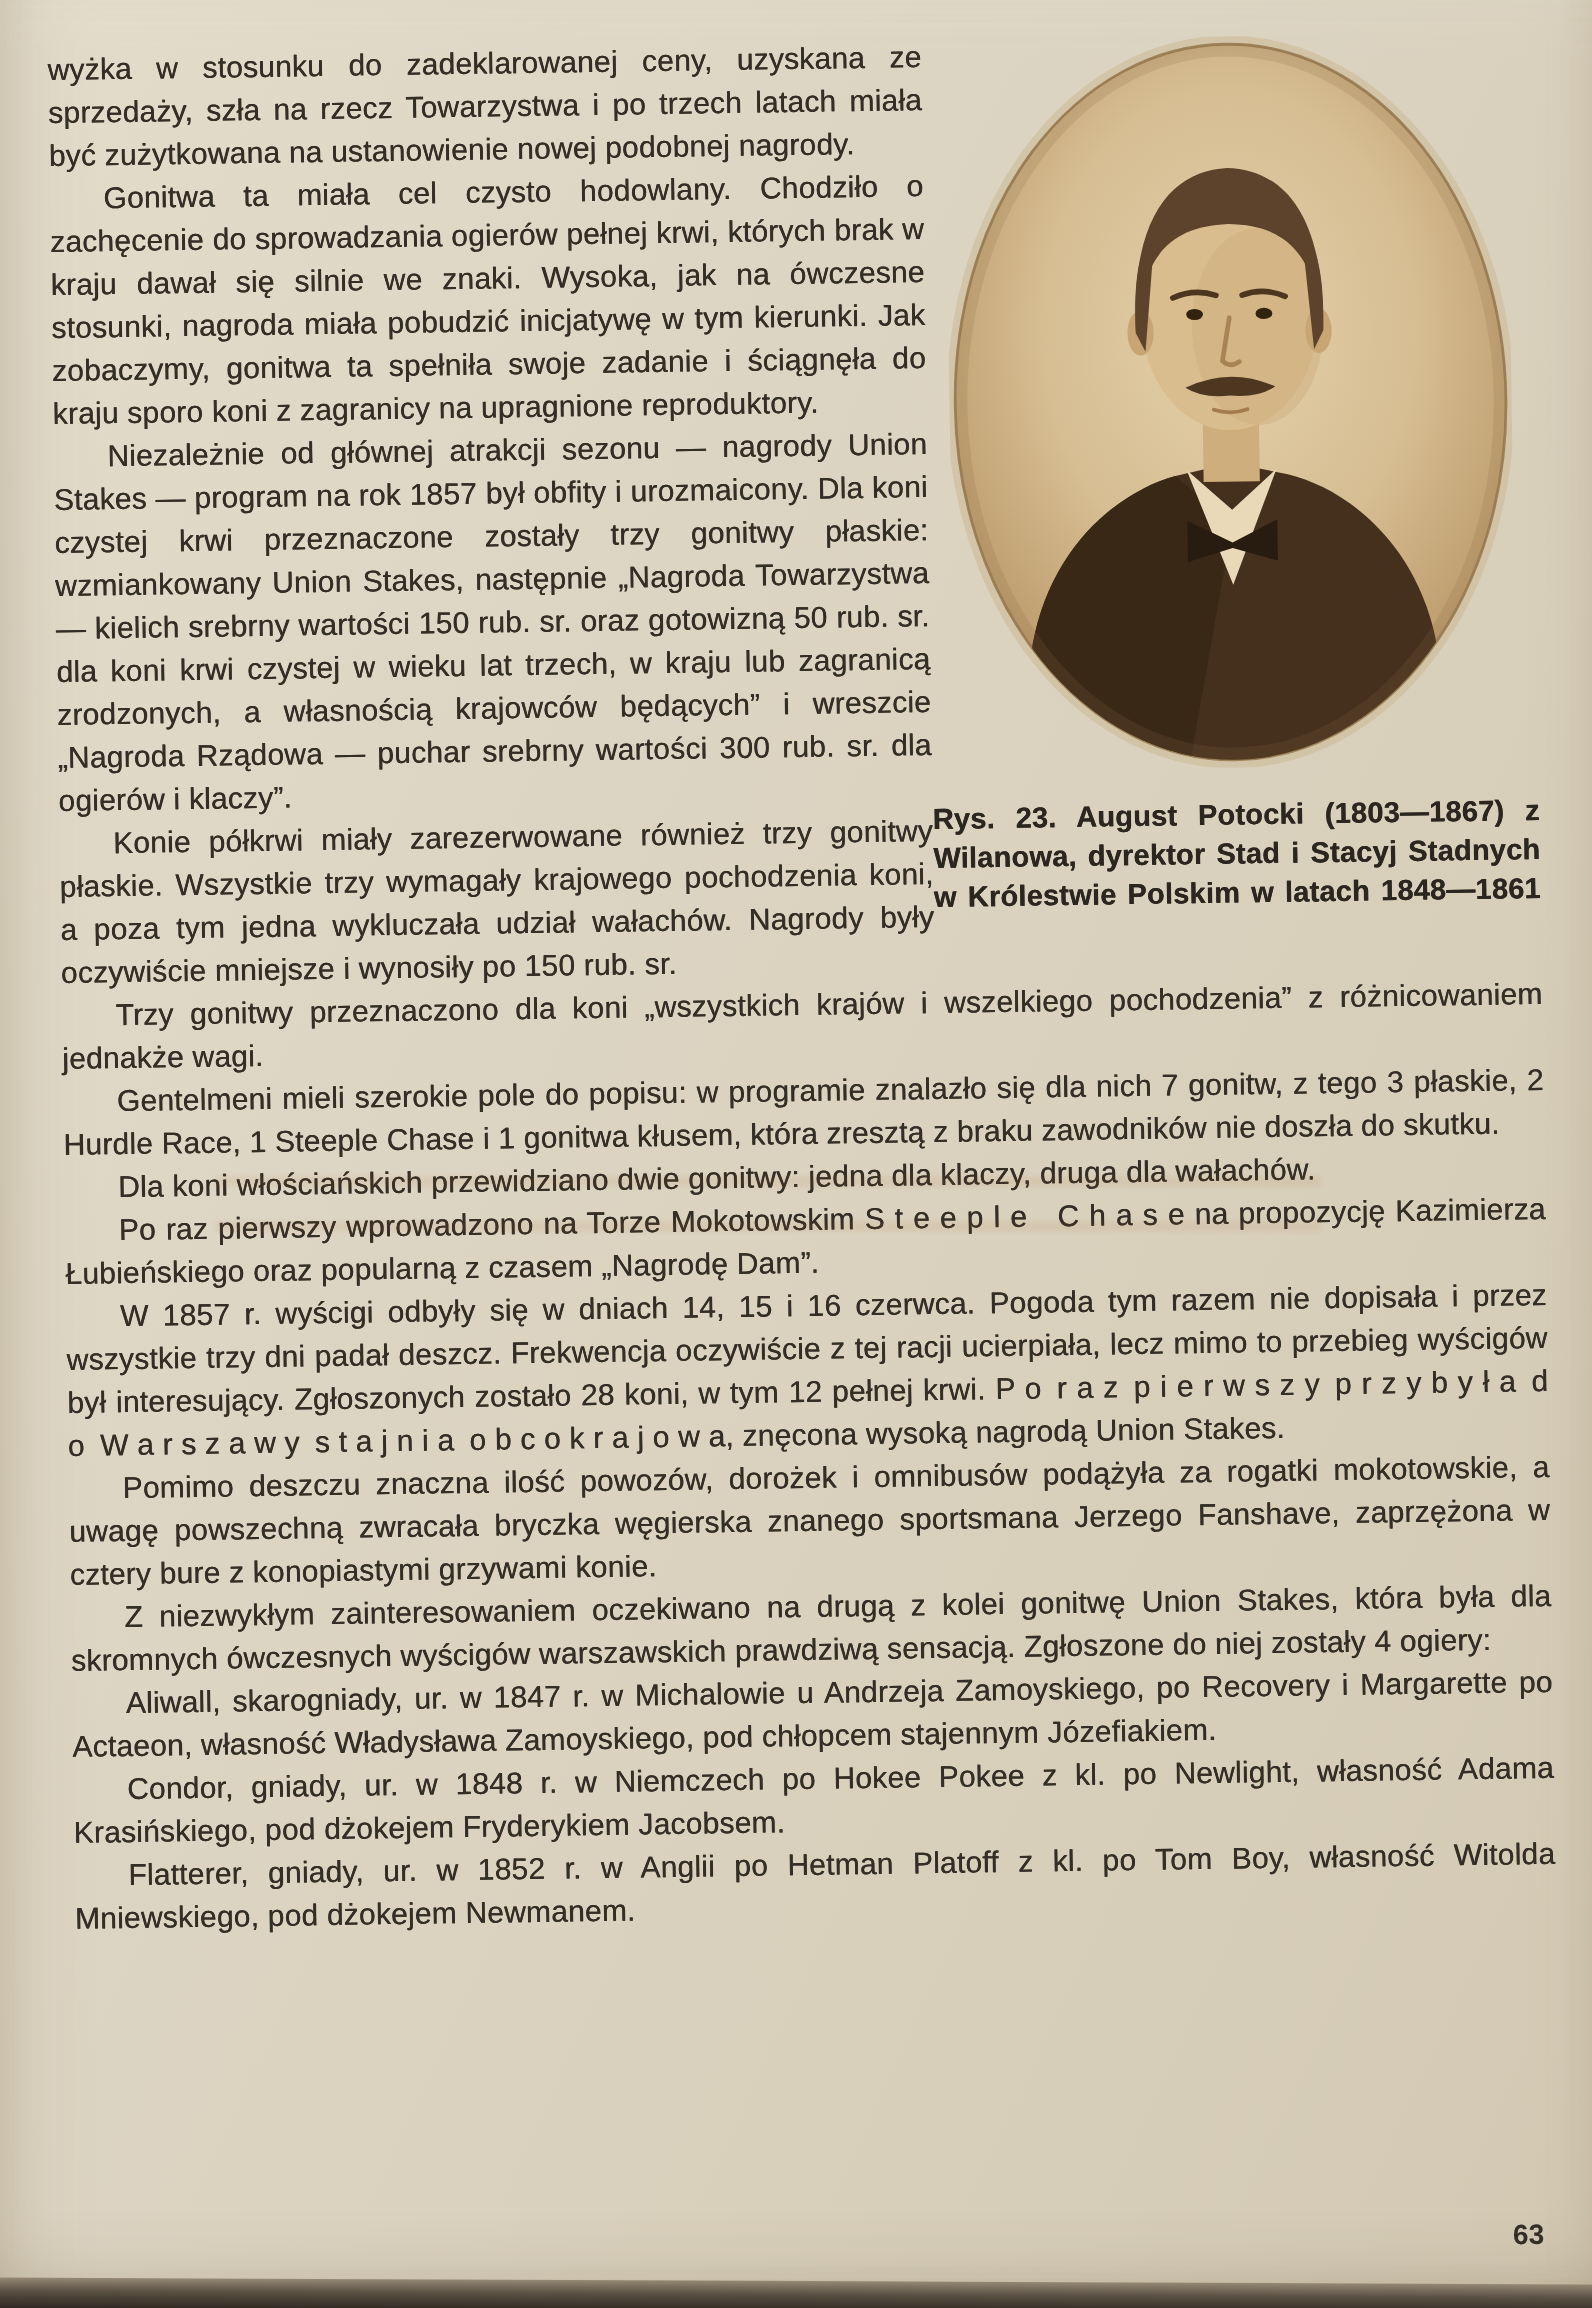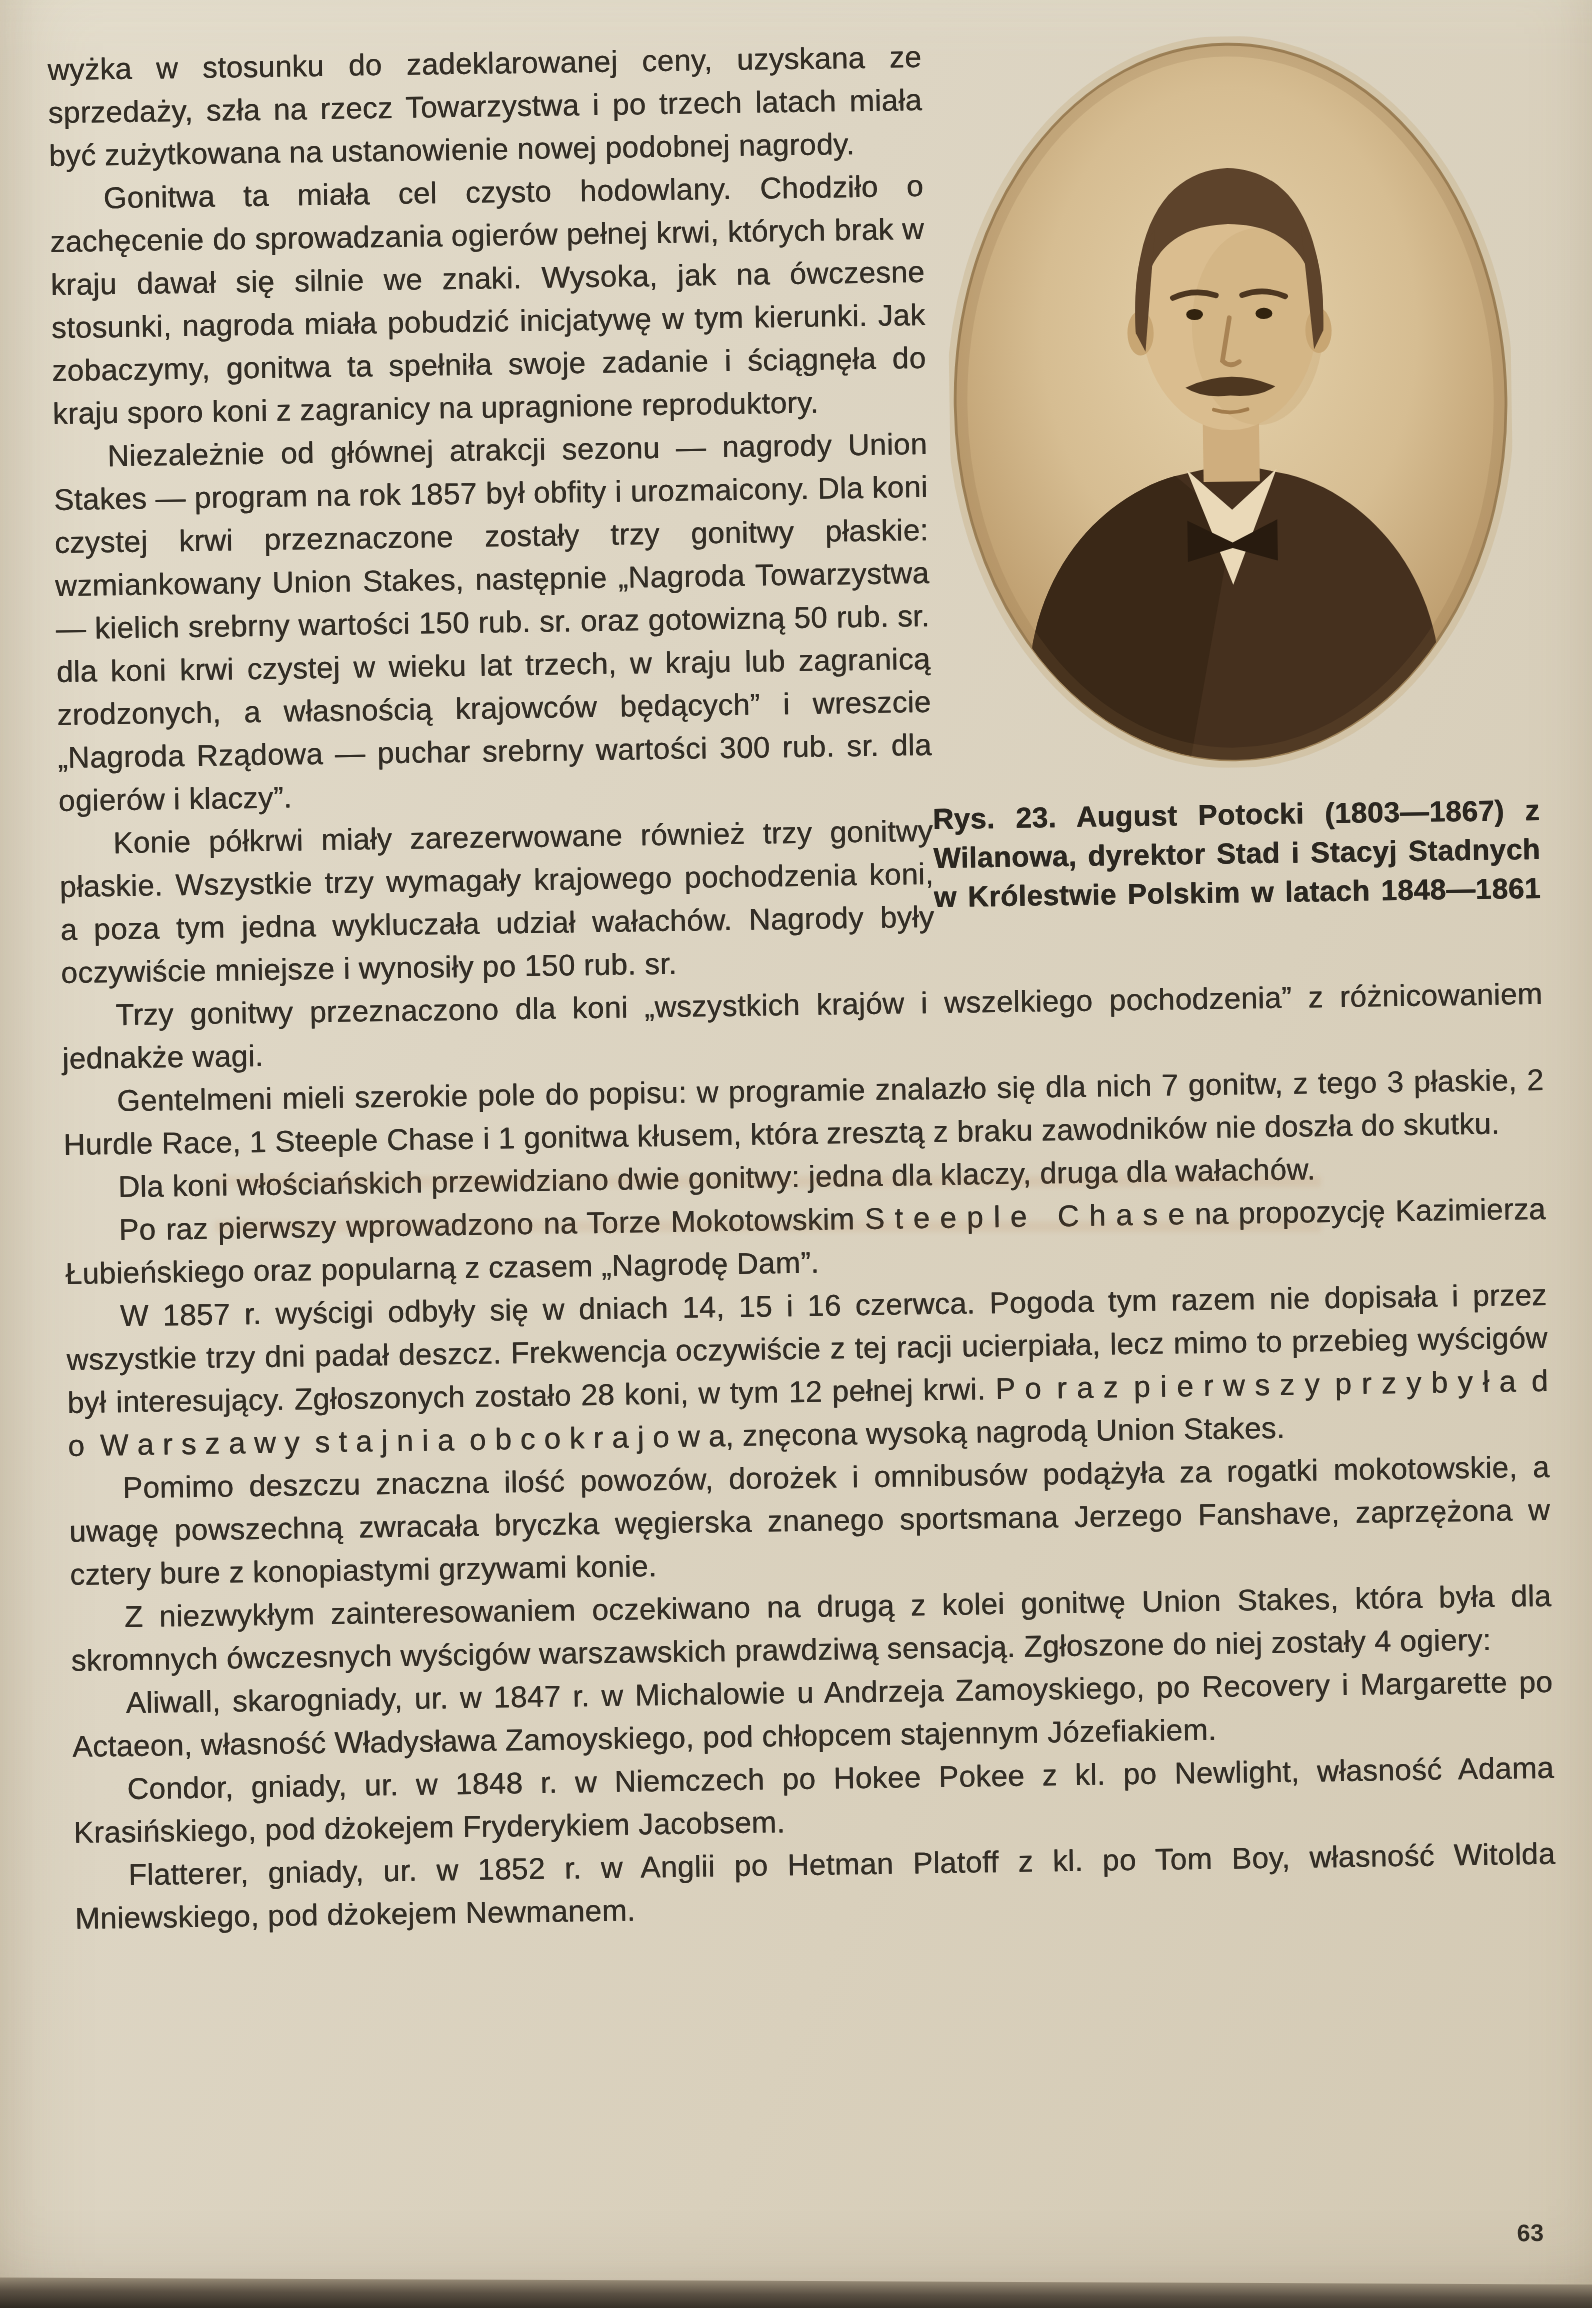--- a/index.html
+++ b/index.html
@@ -54,21 +54,21 @@
     line-height:39px;
     text-align:justify;
     color:#2b2720;
     text-shadow:0.3px 0 0 currentColor;
     word-spacing:2.8px;
   }
   .page-number{
     position:absolute;
     top:2219px;
     right:49px;
-    font-size:24px;
+    font-size:28px;
     font-weight:bold;
     color:#332e26;
     transform:rotate(-0.6deg);
     text-align:right;
   }
   
   .bleed{
     position:absolute;
     top:1176px;left:215px;
     width:1106px;height:90px;

